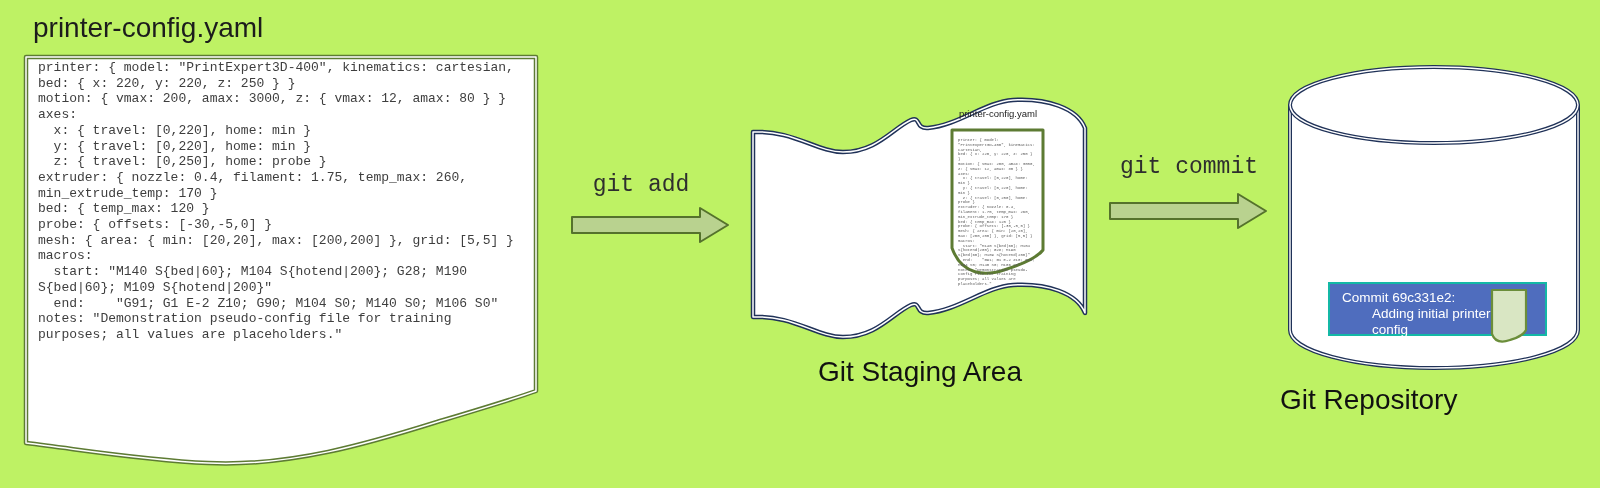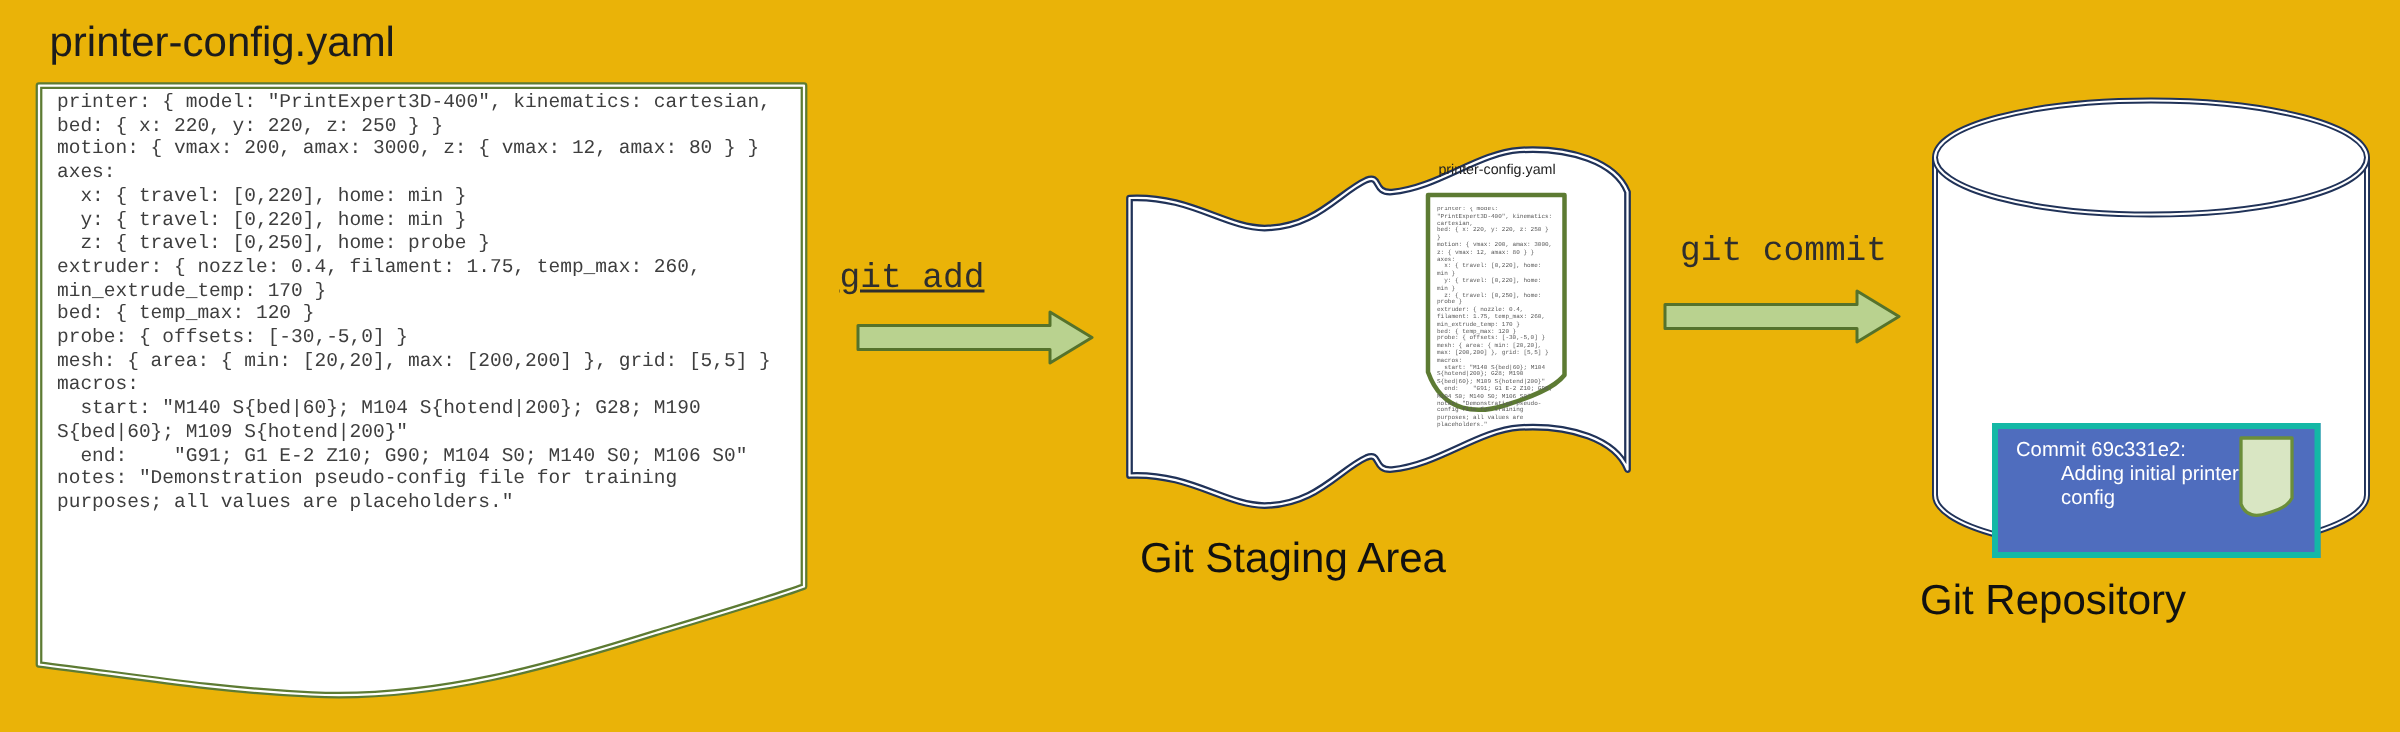--- a/index.html
+++ b/index.html
@@ -1,52 +1,52 @@
 <!DOCTYPE html>
 <html><head>
 <meta charset="utf-8">
 <style>
   html,body{margin:0;padding:0;background:#fff;}
   #canvas{
-    position:relative;width:1600px;height:488px;background:#eab308;overflow:hidden;
+    position:relative;width:1600px;height:488px;background:#bef264;overflow:hidden;
     font-family:"Liberation Sans",sans-serif;
   }
   .abs{position:absolute;}
   
   #file-title{left:33px;top:12px;font-size:28px;color:#1c1c1c;}
   #file-doc-svg{left:22px;top:53px;}
   #file-code{
     left:38px;top:60px;width:502px;
     font-family:"Liberation Mono","DejaVu Sans Mono",monospace;
     font-size:13px;line-height:15.7px;color:#3e3e3e;white-space:pre;
   }
   
   .cmd-label{
     font-family:"Liberation Mono","DejaVu Sans Mono",monospace;
     font-size:23px;color:#2e2e2e;text-align:center;
   }
-  #git-add-label{left:528px;top:172px;width:160px;text-decoration:underline;}
+  #git-add-label{left:561px;top:172px;width:160px;}
   #git-add-arrow{left:570px;top:206px;}
   #git-commit-label{left:1108px;top:154px;width:162px;}
   #git-commit-arrow{left:1108px;top:192px;}
   
   #staging-shape{left:745px;top:88px;}
   #staged-file-title{left:948px;top:108px;width:100px;text-align:center;font-size:9.5px;color:#222;}
   #staged-doc-svg{left:948px;top:126px;}
   #staged-file-code{
     left:958px;top:138px;width:78px;height:148px;overflow:hidden;
     font-family:"Liberation Mono","DejaVu Sans Mono",monospace;
     font-size:4px;line-height:4.8px;color:#5a5a5a;white-space:pre-wrap;
   }
-  #staging-label{left:760px;top:356px;width:320px;font-size:28px;color:#111;}
+  #staging-label{left:760px;top:356px;width:320px;text-align:center;font-size:28px;color:#111;}
   
   #cylinder-svg{left:1280px;top:60px;}
   #commit-box{
-    left:1328px;top:282px;width:219px;height:90px;box-sizing:border-box;
-    background:#4f6dbe;border:4px solid #14b8a6;
+    left:1328px;top:282px;width:219px;height:54px;box-sizing:border-box;
+    background:#4f6dbe;border:2px solid #14b8a6;
   }
   #commit-box p{margin:0;font-size:13.5px;line-height:16px;color:#ffffff;}
   #commit-line-1{padding:6px 0 0 12px;}
   #commit-line-2,#commit-line-3{padding-left:42px;}
   #commit-doc-svg{position:absolute;left:160px;top:4px;}
   #repo-label{left:1280px;top:384px;width:312px;font-size:28px;color:#111;}
 </style>
 </head>
 <body>
 

